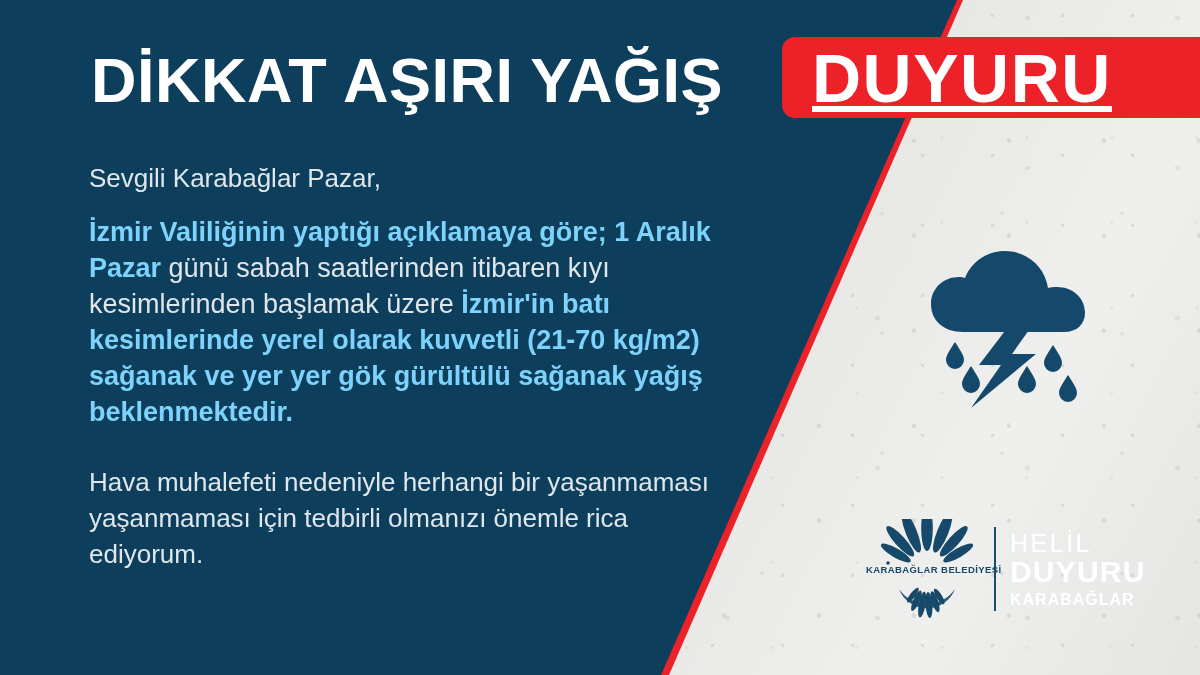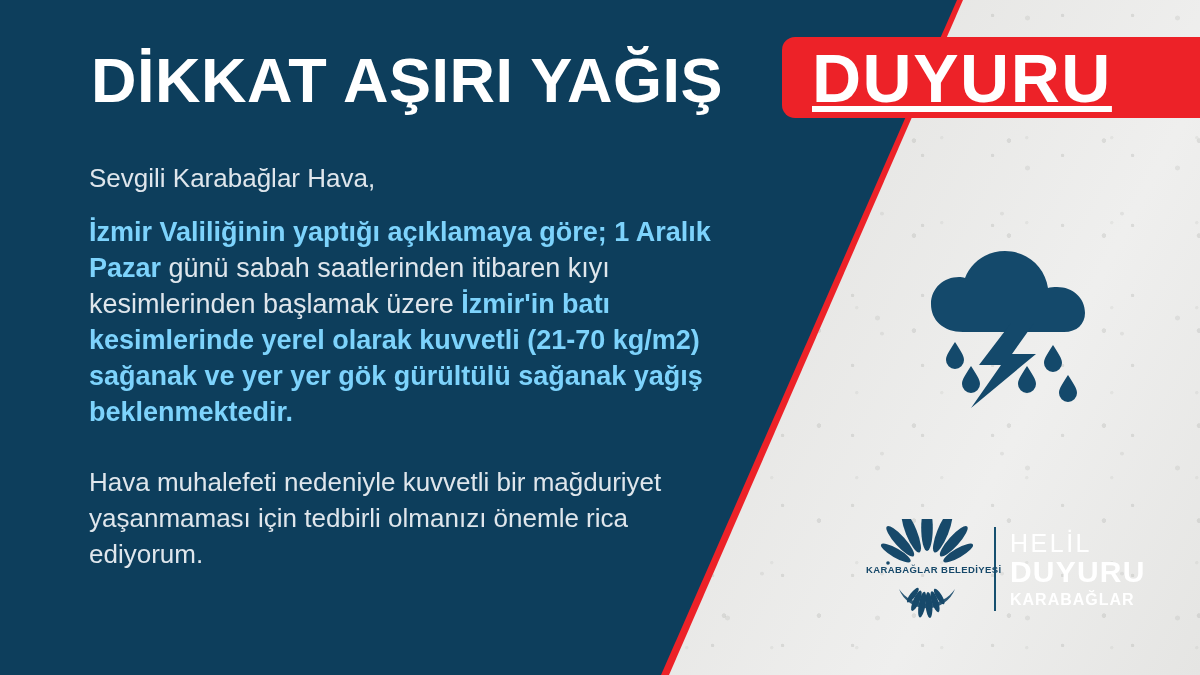--- a/index.html
+++ b/index.html
@@ -200,23 +200,23 @@
   <div class="bg-diag-red"></div>
   <div class="bg-paper"></div>
 
   <div class="duyuru-bar">
     <span class="label">DUYURU</span>
   </div>
 
   <div class="headline">DİKKAT AŞIRI YAĞIŞ</div>
 
   <div class="body-copy">
-    <p class="salutation">Sevgili Karabağlar Hava,</p>
+    <p class="salutation">Sevgili Karabağlar Pazar,</p>
     <p class="para-main"><b>İzmir Valiliğinin yaptığı açıklamaya göre;</b> <b>1 Aralık Pazar</b><span> günü sabah saatlerinden itibaren kıyı kesimlerinden başlamak üzere </span><b>İzmir'in batı kesimlerinde yerel olarak kuvvetli (21-70 kg/m2) sağanak ve yer yer gök gürültülü sağanak yağış beklenmektedir.</b></p>
-    <p class="para-tail">Hava muhalefeti nedeniyle kuvvetli bir mağduriyet  yaşanmaması için tedbirli olmanızı önemle rica ediyorum.</p>
+    <p class="para-tail">Hava muhalefeti nedeniyle herhangi bir yaşanmaması  yaşanmaması için tedbirli olmanızı önemle rica ediyorum.</p>
   </div>
 
   <div class="storm-icon">
     <svg viewBox="0 0 200 175" width="200" height="175" aria-hidden="true">
       <g fill="#14496b">
 
         <path d="M58 94
                  C38 94 26 82 26 66
                  C26 50 39 39 54 39
                  C56 39 58 39 60 40

